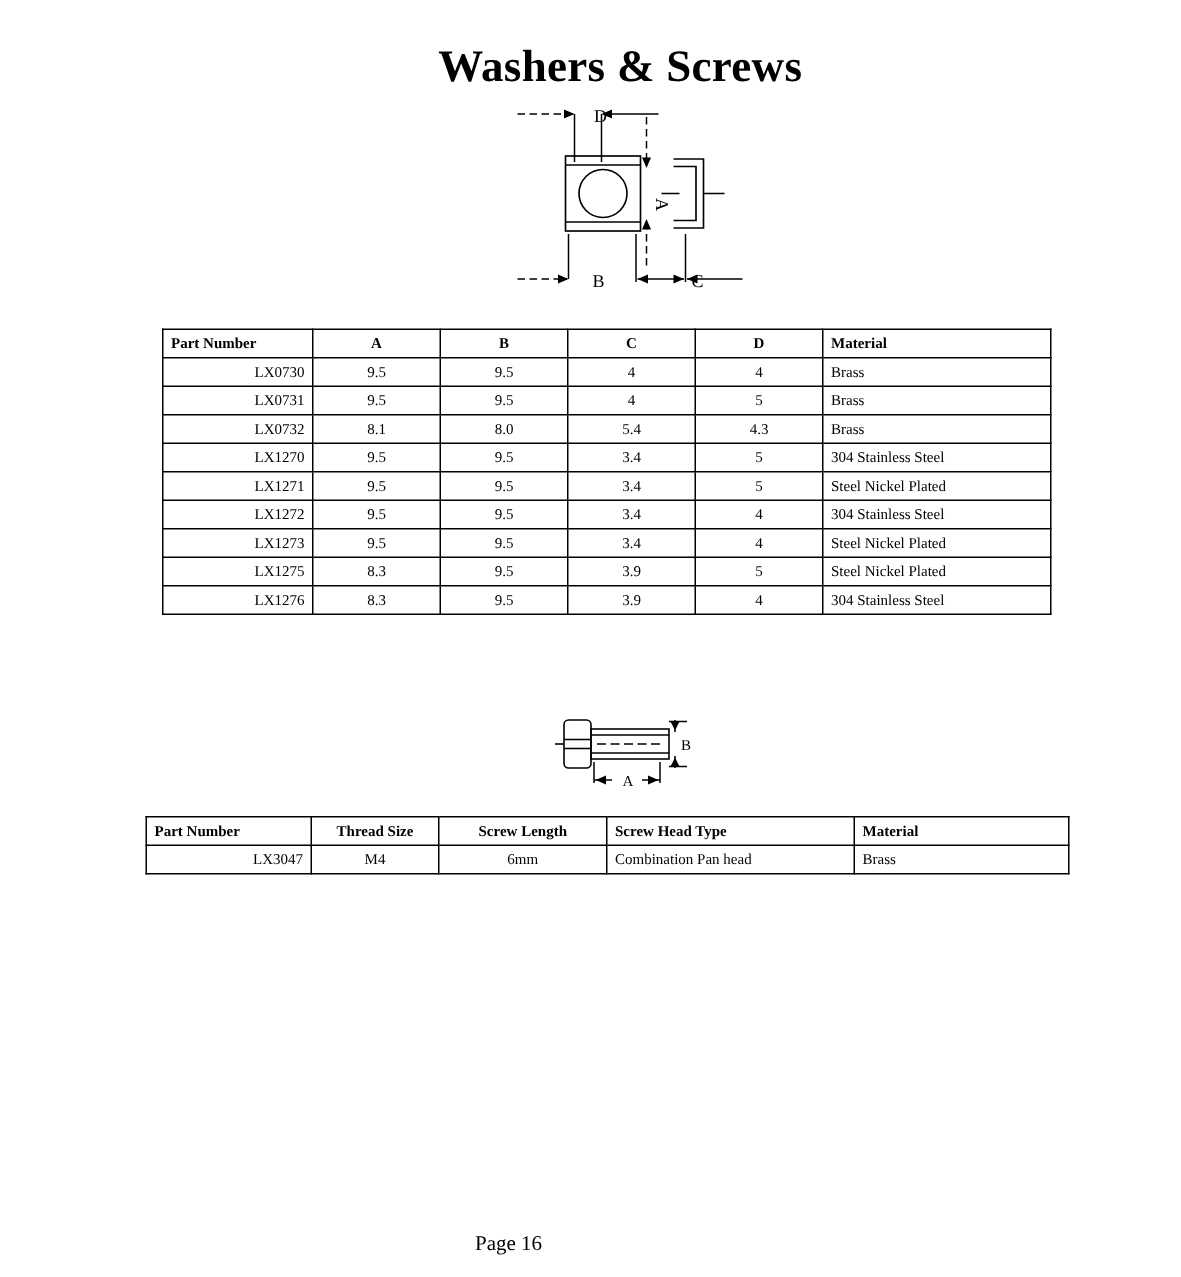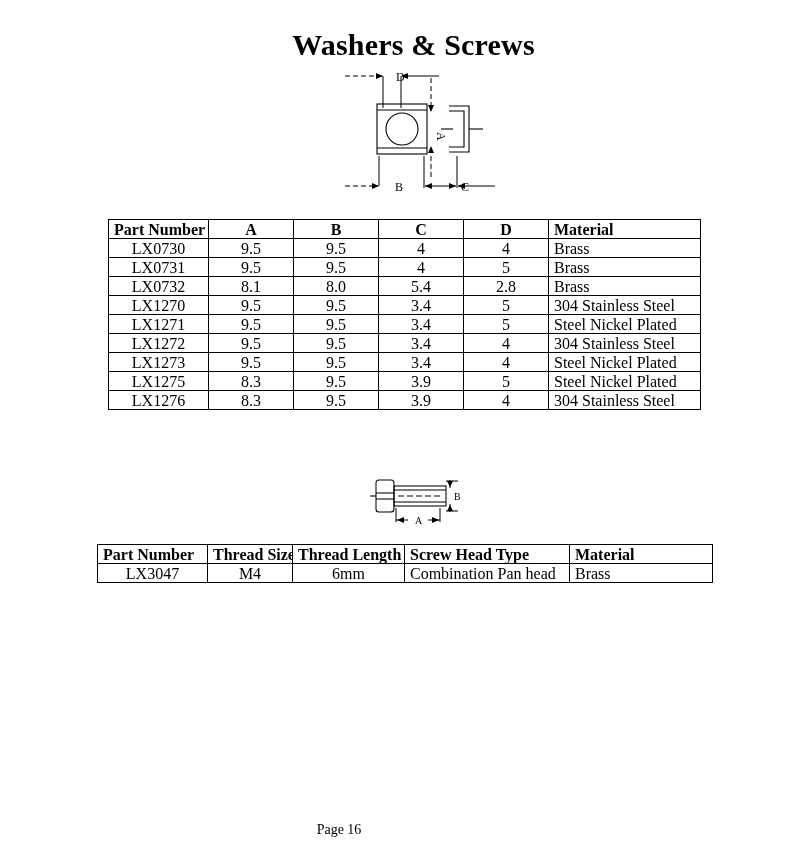--- a/index.html
+++ b/index.html
@@ -42,39 +42,39 @@
     top: 472px;
     width: 106px;
     height: 58px;
   }
   .figure-svg { display: block; }
 
   
   table.spec-table {
     position: absolute;
     border-collapse: collapse;
-    font-size: 16px;
+    font-size: 10px;
     table-layout: fixed;
   }
   table.spec-table td, table.spec-table th {
     border: 1px solid #000000;
     padding: 0px 5px;
     height: 18px;
     line-height: 17px;
     font-weight: normal;
     vertical-align: middle;
     white-space: nowrap;
     overflow: hidden;
   }
   table.spec-table thead th {
     font-weight: bold;
   }
   .t-left { text-align: left; }
   .t-center { text-align: center; }
-  .cell-part { font-weight: bold; text-align: center; }
+  .cell-part { font-weight: bold; text-align: right; }
 
   #washer-table {
     left: 108px;
     top: 219px;
     width: 592px;
   }
   #screw-table {
     left: 97px;
     top: 544px;
     width: 615px;
@@ -182,21 +182,21 @@
       <td class="t-center">9.5</td>
       <td class="t-center">4</td>
       <td class="t-center">5</td>
       <td class="t-left">Brass</td>
     </tr>
     <tr>
       <td class="cell-part">LX0732</td>
       <td class="t-center">8.1</td>
       <td class="t-center">8.0</td>
       <td class="t-center">5.4</td>
-      <td class="t-center">2.8</td>
+      <td class="t-center">4.3</td>
       <td class="t-left">Brass</td>
     </tr>
     <tr>
       <td class="cell-part">LX1270</td>
       <td class="t-center">9.5</td>
       <td class="t-center">9.5</td>
       <td class="t-center">3.4</td>
       <td class="t-center">5</td>
       <td class="t-left">304 Stainless Steel</td>
     </tr>
@@ -287,21 +287,21 @@
     <col style="width:110px">
       <col style="width:85px">
       <col style="width:112px">
     <col style="width:165px">
       <col style="width:143px">
   </colgroup>
   <thead>
     <tr>
       <th class="t-left">Part Number</th>
       <th class="t-center">Thread Size</th>
-      <th class="t-center">Thread Length</th>
+      <th class="t-center">Screw Length</th>
       <th class="t-left">Screw Head Type</th>
       <th class="t-left">Material</th>
     </tr>
   </thead>
   <tbody>
     <tr>
       <td class="cell-part">LX3047</td>
       <td class="t-center">M4</td>
       <td class="t-center">6mm</td>
       <td class="t-left">Combination Pan head</td>

